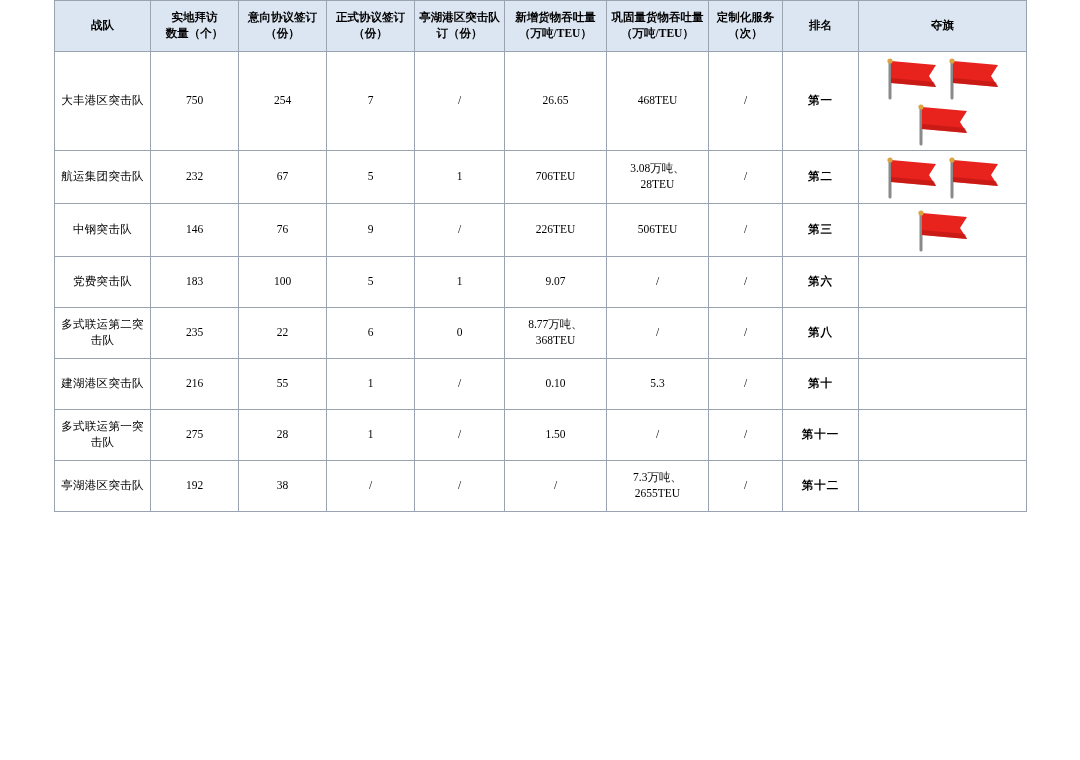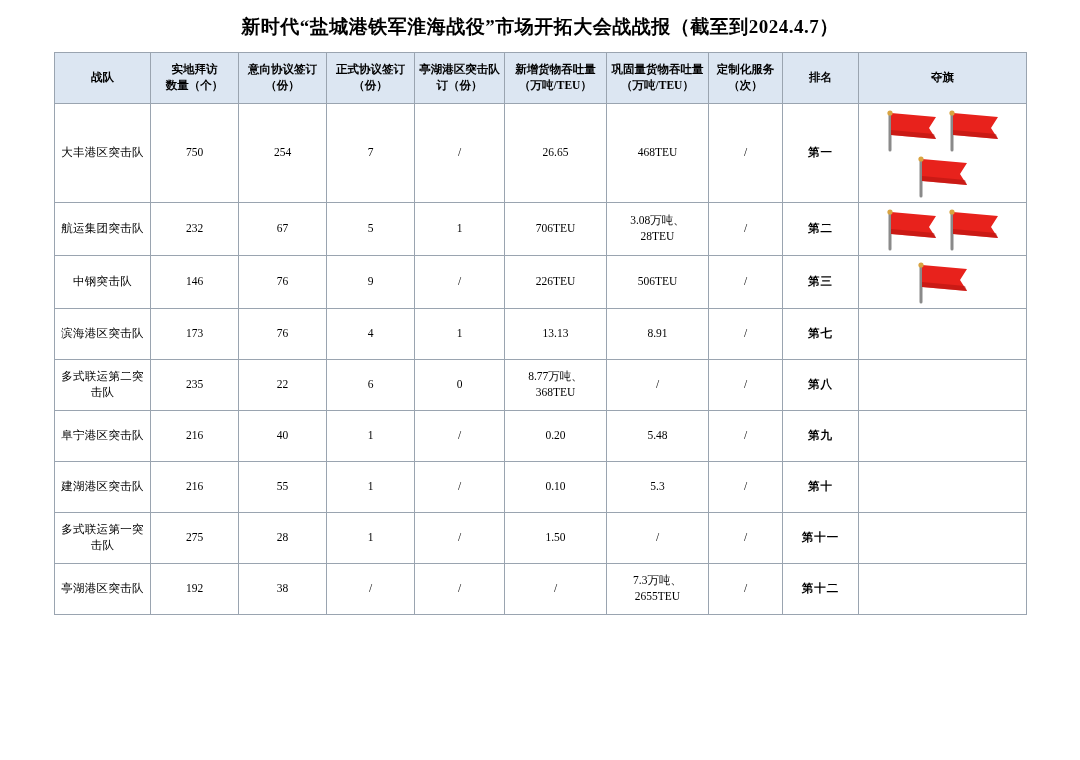--- a/index.html
+++ b/index.html
@@ -84,21 +84,20 @@
     display: inline-block;
   }
   .num { font-variant-numeric: tabular-nums; }
   .cell-lines span { display: block; }
 </style>
 </head>
 <body>
 
 <div class="page">
 
-  <div class="title">新时代“盐城港铁军淮海战役”市场开拓大会战战报（截至到2024.4.7）</div>
 
   <div class="table-wrap">
     <table class="report">
       <colgroup>
         <col style="width:96px">
         <col style="width:88px">
         <col style="width:88px">
         <col style="width:88px">
         <col style="width:90px">
         <col style="width:102px">
@@ -224,62 +223,48 @@
                 <span class="flag"><svg viewBox="0 0 60 44" width="60" height="44" xmlns="http://www.w3.org/2000/svg">
                     <path d="M8 6 L8 42" stroke="#8a8a8a" stroke-width="3" stroke-linecap="round"></path>
                     <path d="M9 5 L54 9 L47 20 L54 31 L9 27 Z" fill="#e8221c"></path>
                     <path d="M9 22 L52 26 L54 31 L9 27 Z" fill="#b11410" opacity="0.55"></path>
                     <circle cx="8" cy="5" r="2.6" fill="#d9a441"></circle>
                   </svg></span>
               </span>
             </td>
           </tr>
           <tr>
-            <td class="team">滨海港区突击队</td>
-            <td class="num">173</td>
-            <td class="num">76</td>
-            <td class="num">4</td>
+            <td class="team">党费突击队</td>
+            <td class="num">183</td>
+            <td class="num">100</td>
+            <td class="num">5</td>
             <td class="num">1</td>
-            <td class="num"><span class="cell-lines"><span>13.13</span></span></td>
-            <td class="num"><span class="cell-lines"><span>8.91</span></span></td>
-            <td class="num">/</td>
-            <td class="rank">第七</td>
+            <td class="num"><span class="cell-lines"><span>9.07</span></span></td>
+            <td class="num"><span class="cell-lines"><span>/</span></span></td>
+            <td class="num">/</td>
+            <td class="rank">第六</td>
             <td class="flag-cell">
               <span class="flags"></span>
             </td>
           </tr>
           <tr>
             <td class="team">多式联运第二突击队</td>
             <td class="num">235</td>
             <td class="num">22</td>
             <td class="num">6</td>
             <td class="num">0</td>
             <td class="num"><span class="cell-lines"><span>8.77万吨、</span><span>368TEU</span></span></td>
             <td class="num"><span class="cell-lines"><span>/</span></span></td>
             <td class="num">/</td>
             <td class="rank">第八</td>
             <td class="flag-cell">
               <span class="flags"></span>
             </td>
           </tr>
           <tr>
-            <td class="team">阜宁港区突击队</td>
-            <td class="num">216</td>
-            <td class="num">40</td>
-            <td class="num">1</td>
-            <td class="num">/</td>
-            <td class="num"><span class="cell-lines"><span>0.20</span></span></td>
-            <td class="num"><span class="cell-lines"><span>5.48</span></span></td>
-            <td class="num">/</td>
-            <td class="rank">第九</td>
-            <td class="flag-cell">
-              <span class="flags"></span>
-            </td>
-          </tr>
-          <tr>
             <td class="team">建湖港区突击队</td>
             <td class="num">216</td>
             <td class="num">55</td>
             <td class="num">1</td>
             <td class="num">/</td>
             <td class="num"><span class="cell-lines"><span>0.10</span></span></td>
             <td class="num"><span class="cell-lines"><span>5.3</span></span></td>
             <td class="num">/</td>
             <td class="rank">第十</td>
             <td class="flag-cell">

